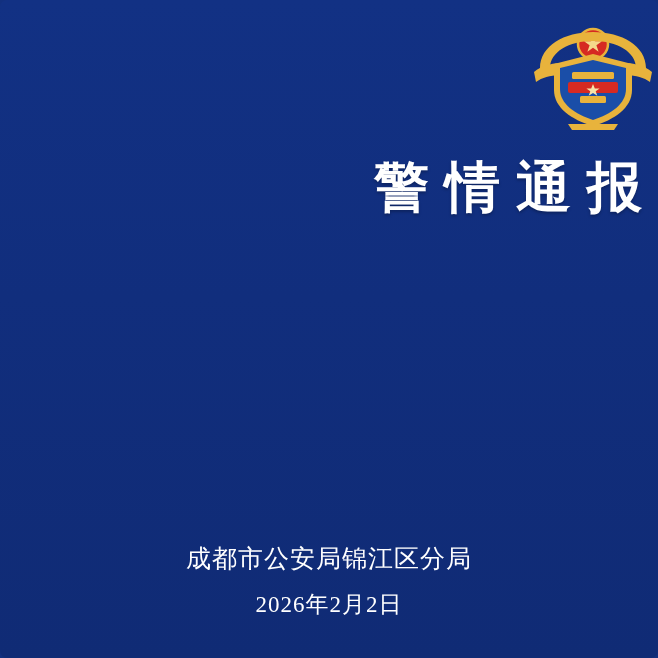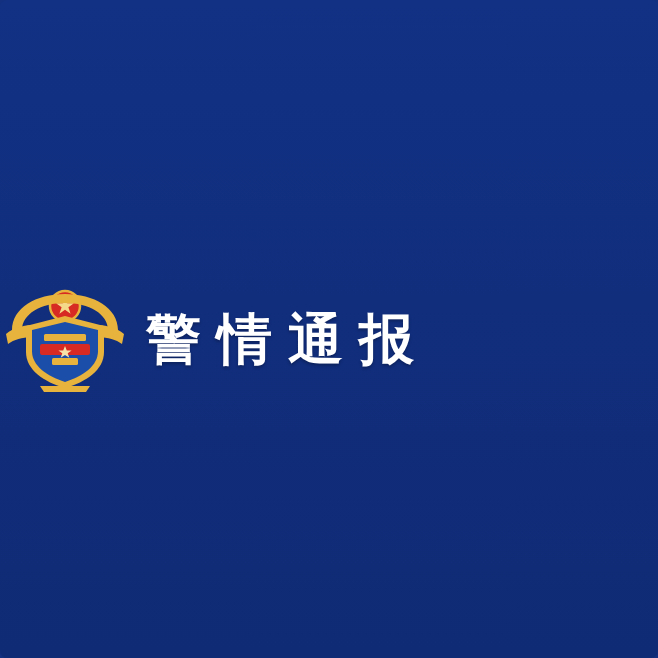--- a/index.html
+++ b/index.html
@@ -12,22 +12,22 @@
     background: #12307f;
     font-family: "Liberation Serif", "DejaVu Serif", serif;
     color: #ffffff;
     position: relative;
   }
   .poster {
     width: 658px;
     height: 658px;
     background: linear-gradient(180deg, #123184 0%, #112e7d 45%, #102b75 100%);
     display: flex;
-    flex-direction: row;
-    align-items: center;
+    flex-direction: column;
+    align-items: flex-end;
     position: relative;
     border-radius: 7px;
   }
 
   
   .emblem-wrap {
     margin-top: 24px;
     width: 130px;
     height: 110px;
     position: relative;
@@ -112,14 +112,18 @@
         <polygon points="65,60 66.8,64.4 71.6,64.4 67.7,67.2 69.3,71.8 65,69 60.7,71.8 62.3,67.2 58.4,64.4 63.2,64.4" fill="#f7e3a8"></polygon>
 
         <path d="M40,100 L90,100 L86,106 L44,106 Z" fill="#e8b33c"></path>
       </g>
     </svg>
   </div>
 
   <div class="title">警情通报</div>
 
 
+  <div class="footer">
+    <div class="org">成都市公安局锦江区分局</div>
+    <div class="date">2026年2月2日</div>
+  </div>
 
 </div>
 
 </body></html>

